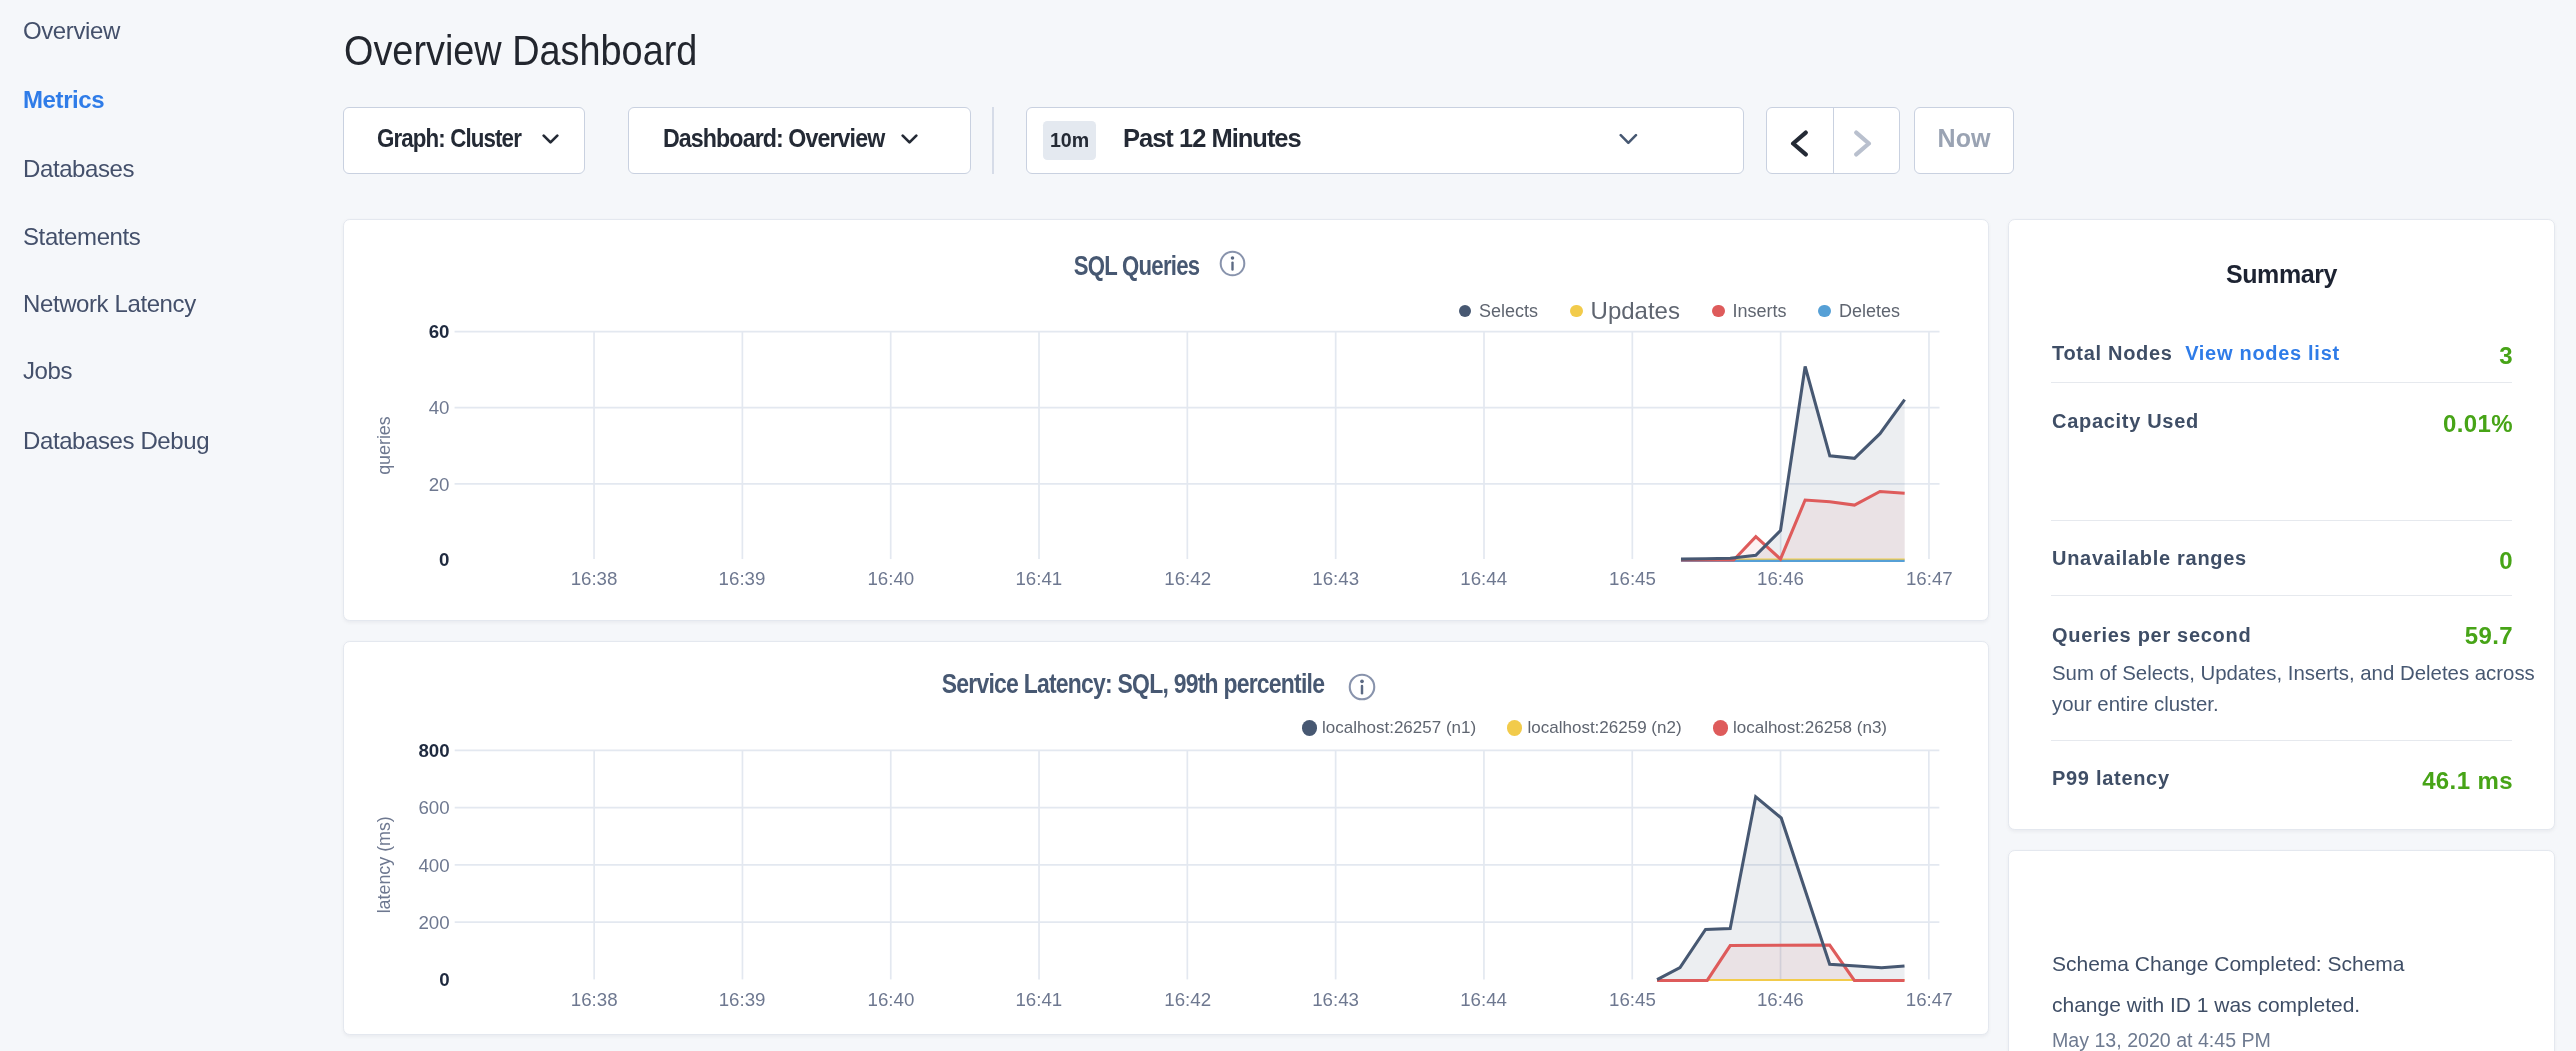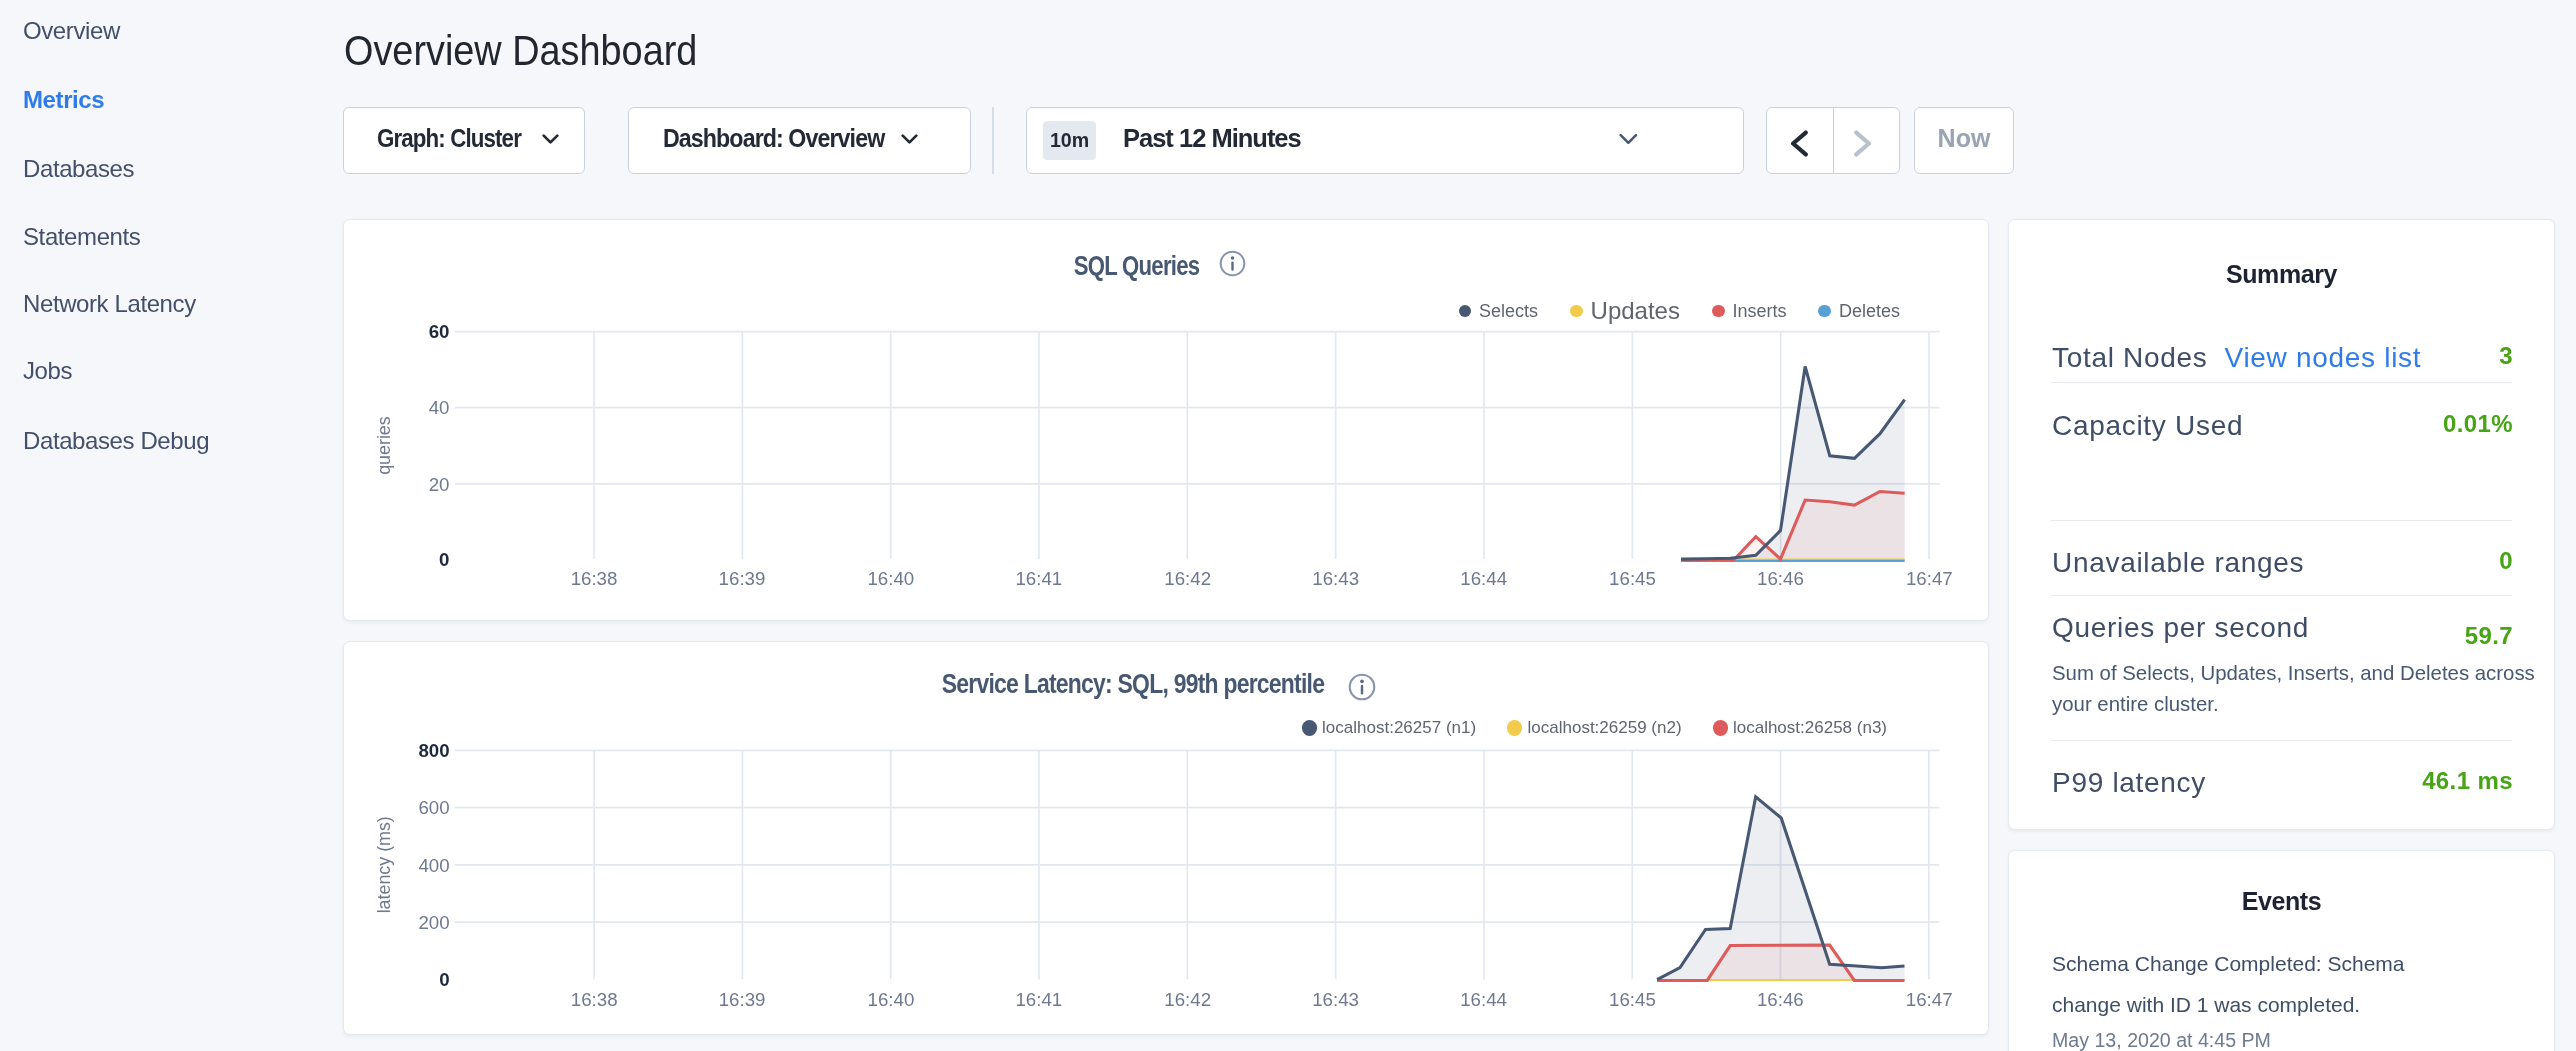--- a/index.html
+++ b/index.html
@@ -47,21 +47,21 @@
 #badge10m {
   position:absolute; left:1043px; top:121px; width:53px; height:39px;
   background:#e4e9f0; border-radius:4.3px;
   font-weight:bold; font-size:19.6px; color:#242a35;
   display:flex; align-items:center; justify-content:center;
 }
 .legend { position:absolute; display:flex; align-items:center; }
 .legend .dot { border-radius:50%; display:inline-block; }
 .legend .litem { display:flex; align-items:center; white-space:nowrap; color:#5f6570; }
 
-.srow-h { font-weight:normal; font-size:28px; letter-spacing:0.7px; color:#3f4e66; white-space:nowrap; }
+.srow-h { font-weight:bold; font-size:20px; letter-spacing:0.7px; color:#3f4e66; white-space:nowrap; }
 .sval { position:absolute; right:41px; font-weight:bold; font-size:24px; letter-spacing:0.4px; color:#47a417; white-space:nowrap; }
 .sbody { position:absolute; left:43px; font-size:20.4px; color:#475872; line-height:31px; }
 .sdiv { position:absolute; left:42px; right:42px; height:0.9px; background:#e6e9ee; }
 </style>
 </head>
 <body>
 
 <div class="nav-item" style="top:31px;">Overview</div>
 <div class="nav-item active" style="top:100px;">Metrics</div>
 <div class="nav-item" style="top:169px;">Databases</div>
@@ -238,27 +238,26 @@
   <div class="sdiv" style="top:162px;"></div>
 
   <div class="srow-h" style="position:absolute; left:43px; top:190px;">Capacity Used</div>
   <div class="sval" style="top:190px;">0.01%</div>
   <div class="sdiv" style="top:300px;"></div>
 
   <div class="srow-h" style="position:absolute; left:43px; top:327px;">Unavailable ranges</div>
   <div class="sval" style="top:327px;">0</div>
   <div class="sdiv" style="top:375px;"></div>
 
-  <div class="srow-h" style="position:absolute; left:43px; top:392px;">Queries per second</div>
+  <div class="srow-h" style="position:absolute; left:43px; top:404px;">Queries per second</div>
   <div class="sval" style="top:402px;">59.7</div>
   <div class="sbody" style="top:438px;">Sum of Selects, Updates, Inserts, and Deletes across<br>your entire cluster.</div>
   <div class="sdiv" style="top:520px;"></div>
 
   <div class="srow-h" style="position:absolute; left:43px; top:547px;">P99 latency</div>
   <div class="sval" style="top:547px;">46.1 ms</div>
 </div>
 
 <div class="card" id="events" style="left:2008px; top:850px; width:547px; height:238px;">
-  <div style="position:absolute; top:36px; width:100%; text-align:center; font-weight:bold; font-size:25px; letter-spacing:-0.4px; color:#1d2332;">Events</div>
   <div style="position:absolute; left:43px; top:92px; font-size:21px; line-height:41px; color:#3f4e66;">Schema Change Completed: Schema<br>change with ID 1 was completed.</div>
   <div style="position:absolute; left:43px; top:178px; font-size:19.6px; color:#6e7a90;">May 13, 2020 at 4:45 PM</div>
 </div>
 
 
 </body></html>

